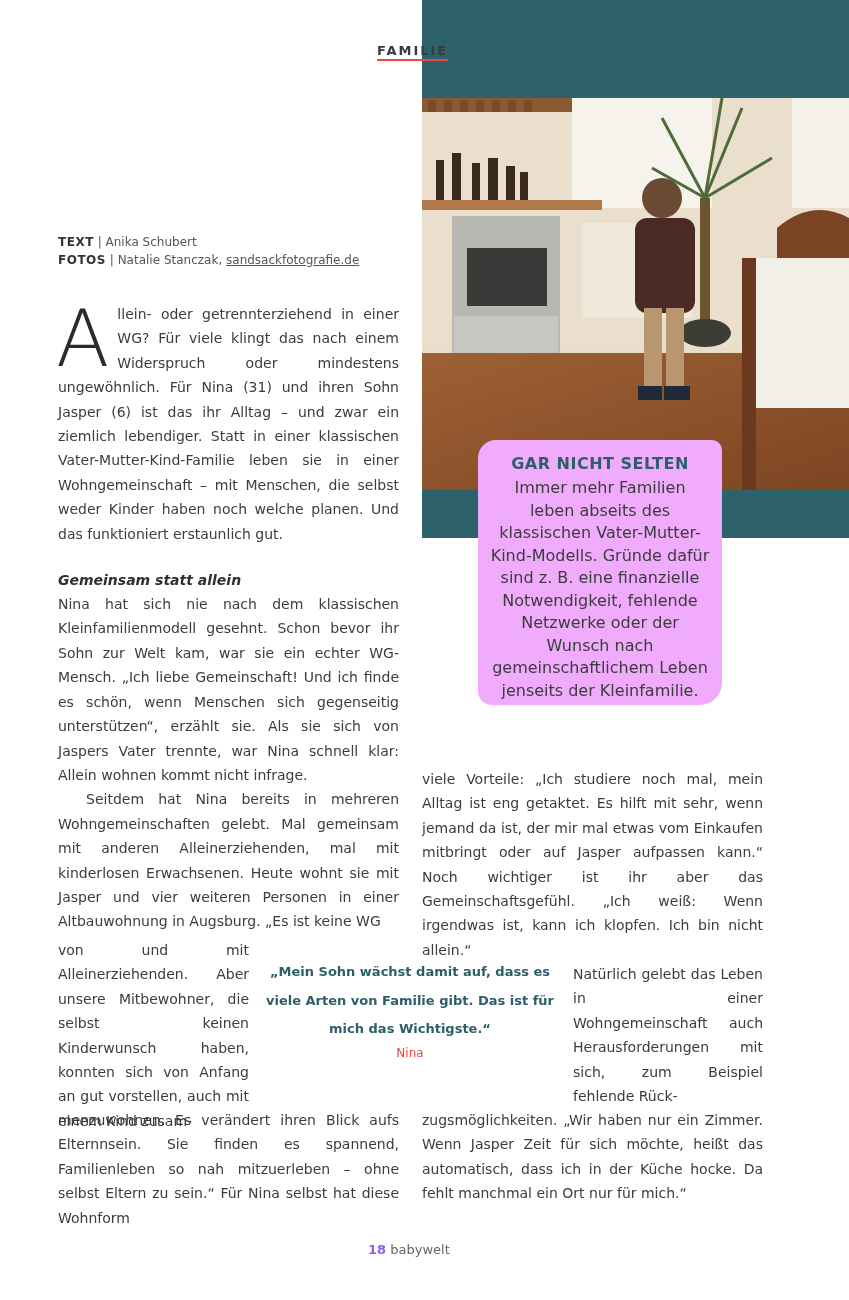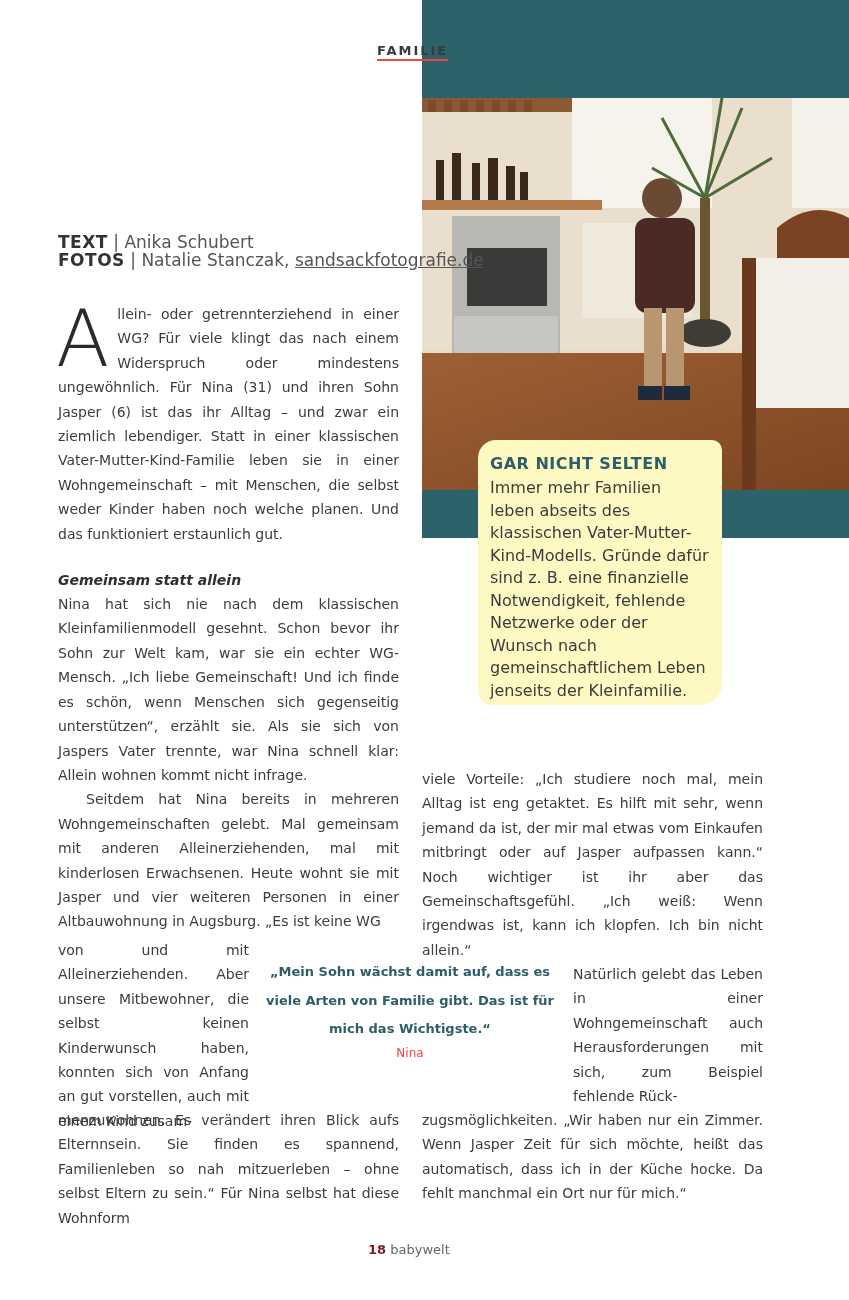--- a/index.html
+++ b/index.html
@@ -3,37 +3,37 @@
 <meta charset="utf-8">
 <style>
   html,body{margin:0;padding:0;}
   body{width:849px;height:1300px;background:#ffffff;position:relative;overflow:hidden;
        font-family:"DejaVu Sans",sans-serif;color:#3a3a3a;}
   .abs{position:absolute;}
   .teal-block{left:422px;top:0;width:427px;height:538px;background:#2e626b;}
   .photo{left:422px;top:98px;width:427px;height:392px;overflow:hidden;}
   .section-label{left:377px;top:43px;font-size:13px;font-weight:bold;letter-spacing:2px;color:#3a3a3a;
        border-bottom:2px solid #ef4444;padding-bottom:1px;}
-  .credits{left:58px;top:233px;font-size:17px;line-height:18px;color:#555;}
+  .credits{left:58px;top:233px;font-size:12px;line-height:18px;color:#555;}
   .credits b{color:#333;letter-spacing:0.5px;}
   .credits .link{text-decoration:underline;}
   .col{font-size:14px;line-height:24.4px;text-align:justify;color:#3c3c3c;}
   .col p{margin:0;}
   .dropcap{float:left;font-size:78px;line-height:62px;font-weight:200;margin:6px 8px 0 -2px;color:#2b2b2b;font-family:"DejaVu Sans",sans-serif;}
   .heading{font-size:14px;font-weight:bold;color:#2f2f2f;line-height:24px;font-style:italic;}
   .indent{text-indent:28px;}
-  .infobox{left:478px;top:440px;width:244px;height:265px;background:#fef9c3;border-radius:18px 10px 22px 14px;
-       box-sizing:border-box;padding:14px 12px 0 12px;}
+  .infobox{left:478px;top:440px;width:244px;height:265px;background:#f0abfc;border-radius:18px 10px 22px 14px;
+       text-align:center;box-sizing:border-box;padding:14px 12px 0 12px;}
   .infobox .title{font-size:16px;font-weight:bold;color:#2e5f68;letter-spacing:0.5px;margin-bottom:4px;}
   .infobox .body{font-size:16px;line-height:22.5px;color:#3c3c3c;}
   .quote{left:266px;top:958px;width:288px;text-align:center;}
   .quote .text{font-size:13px;line-height:28.5px;font-weight:bold;color:#2e5f68;}
   .quote .author{font-size:12px;color:#ef4444;margin-top:2px;}
   .footer{left:368px;top:1242px;font-size:13px;color:#666;}
-  .footer b{color:#7f1d1d;}
+  .footer b{color:#8b5cf6;}
 </style>
 </head>
 <body>
 
 <div class="abs teal-block"></div>
 <div class="abs photo">
   <svg width="427" height="392" viewBox="0 0 427 392" xmlns="http://www.w3.org/2000/svg">
     <rect width="427" height="392" fill="#e9ddc9"></rect>
 
     <rect x="0" y="0" width="427" height="250" fill="#eadfcc"></rect>

